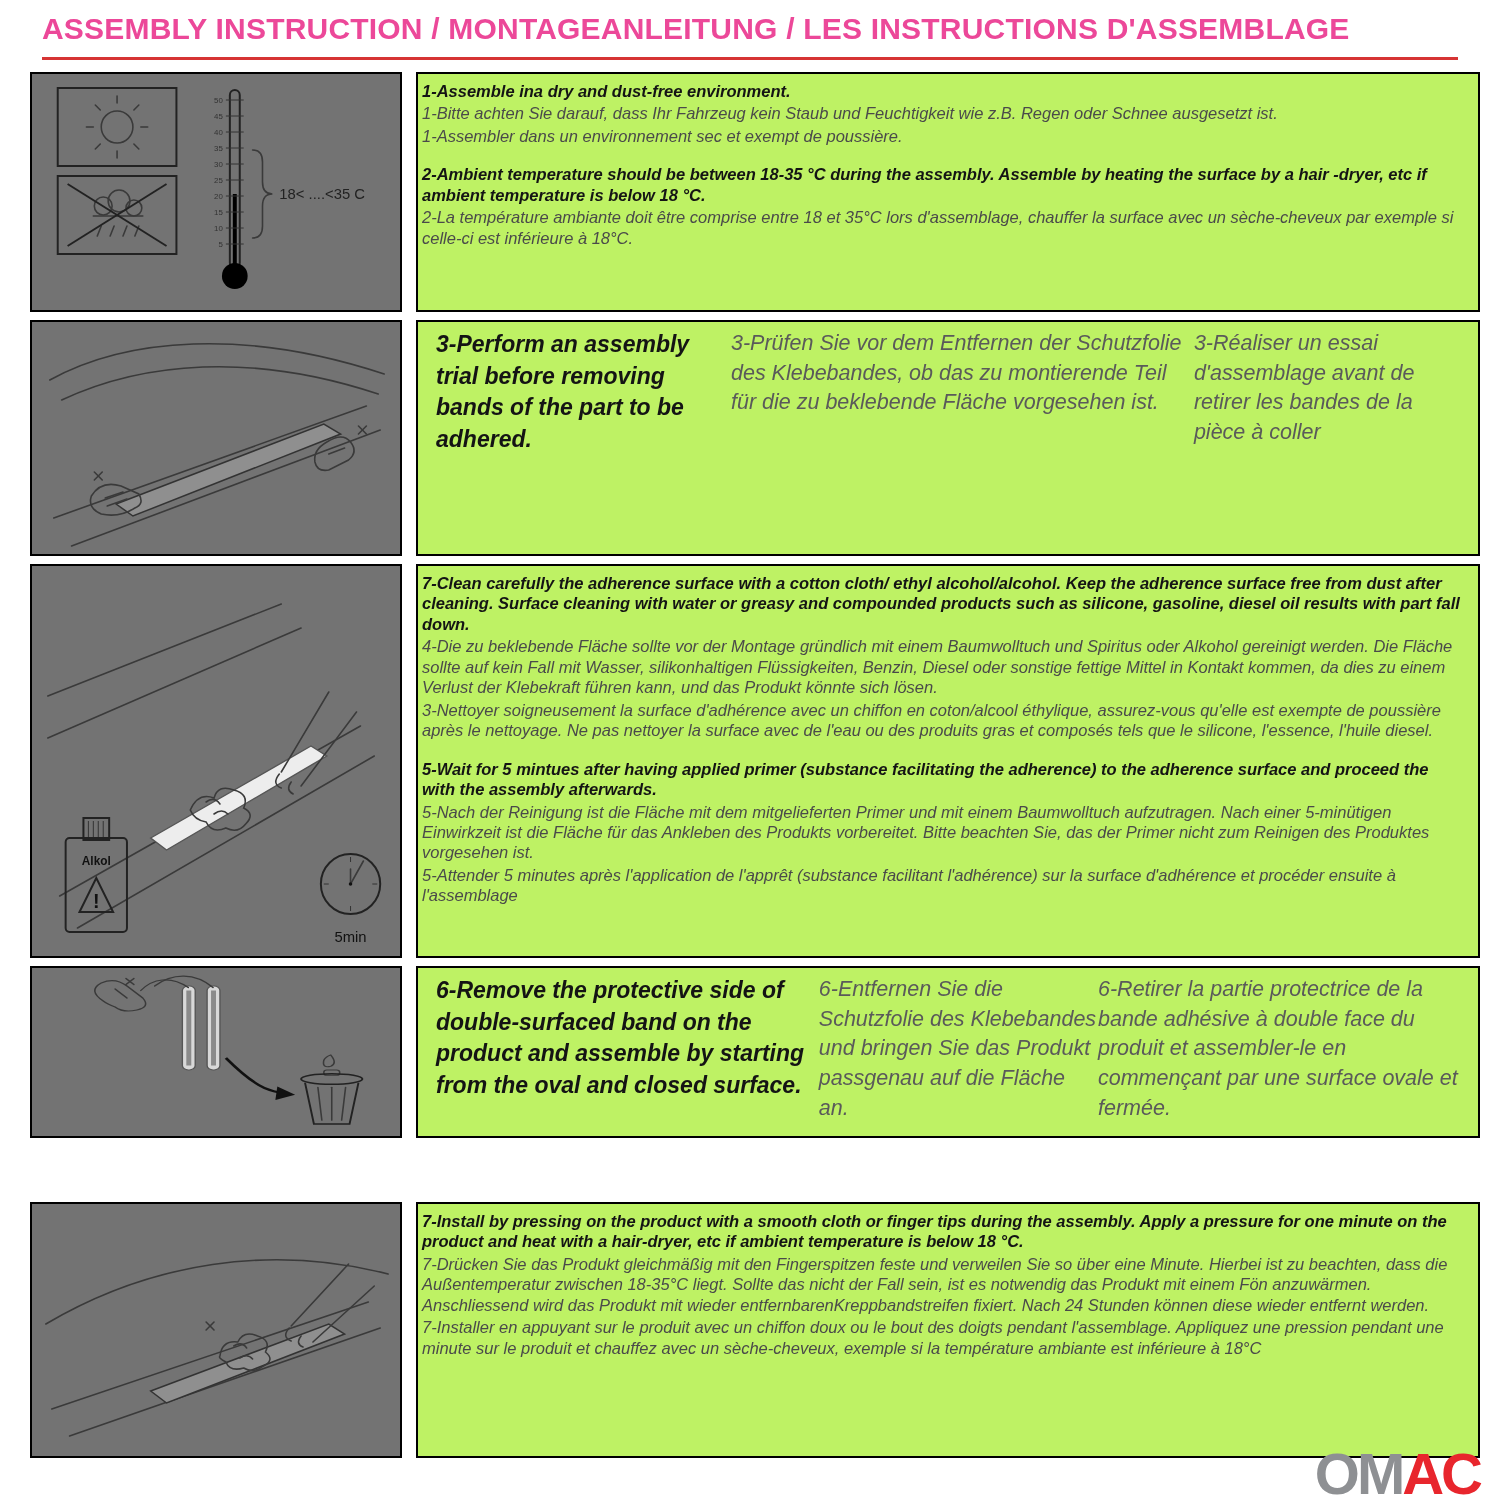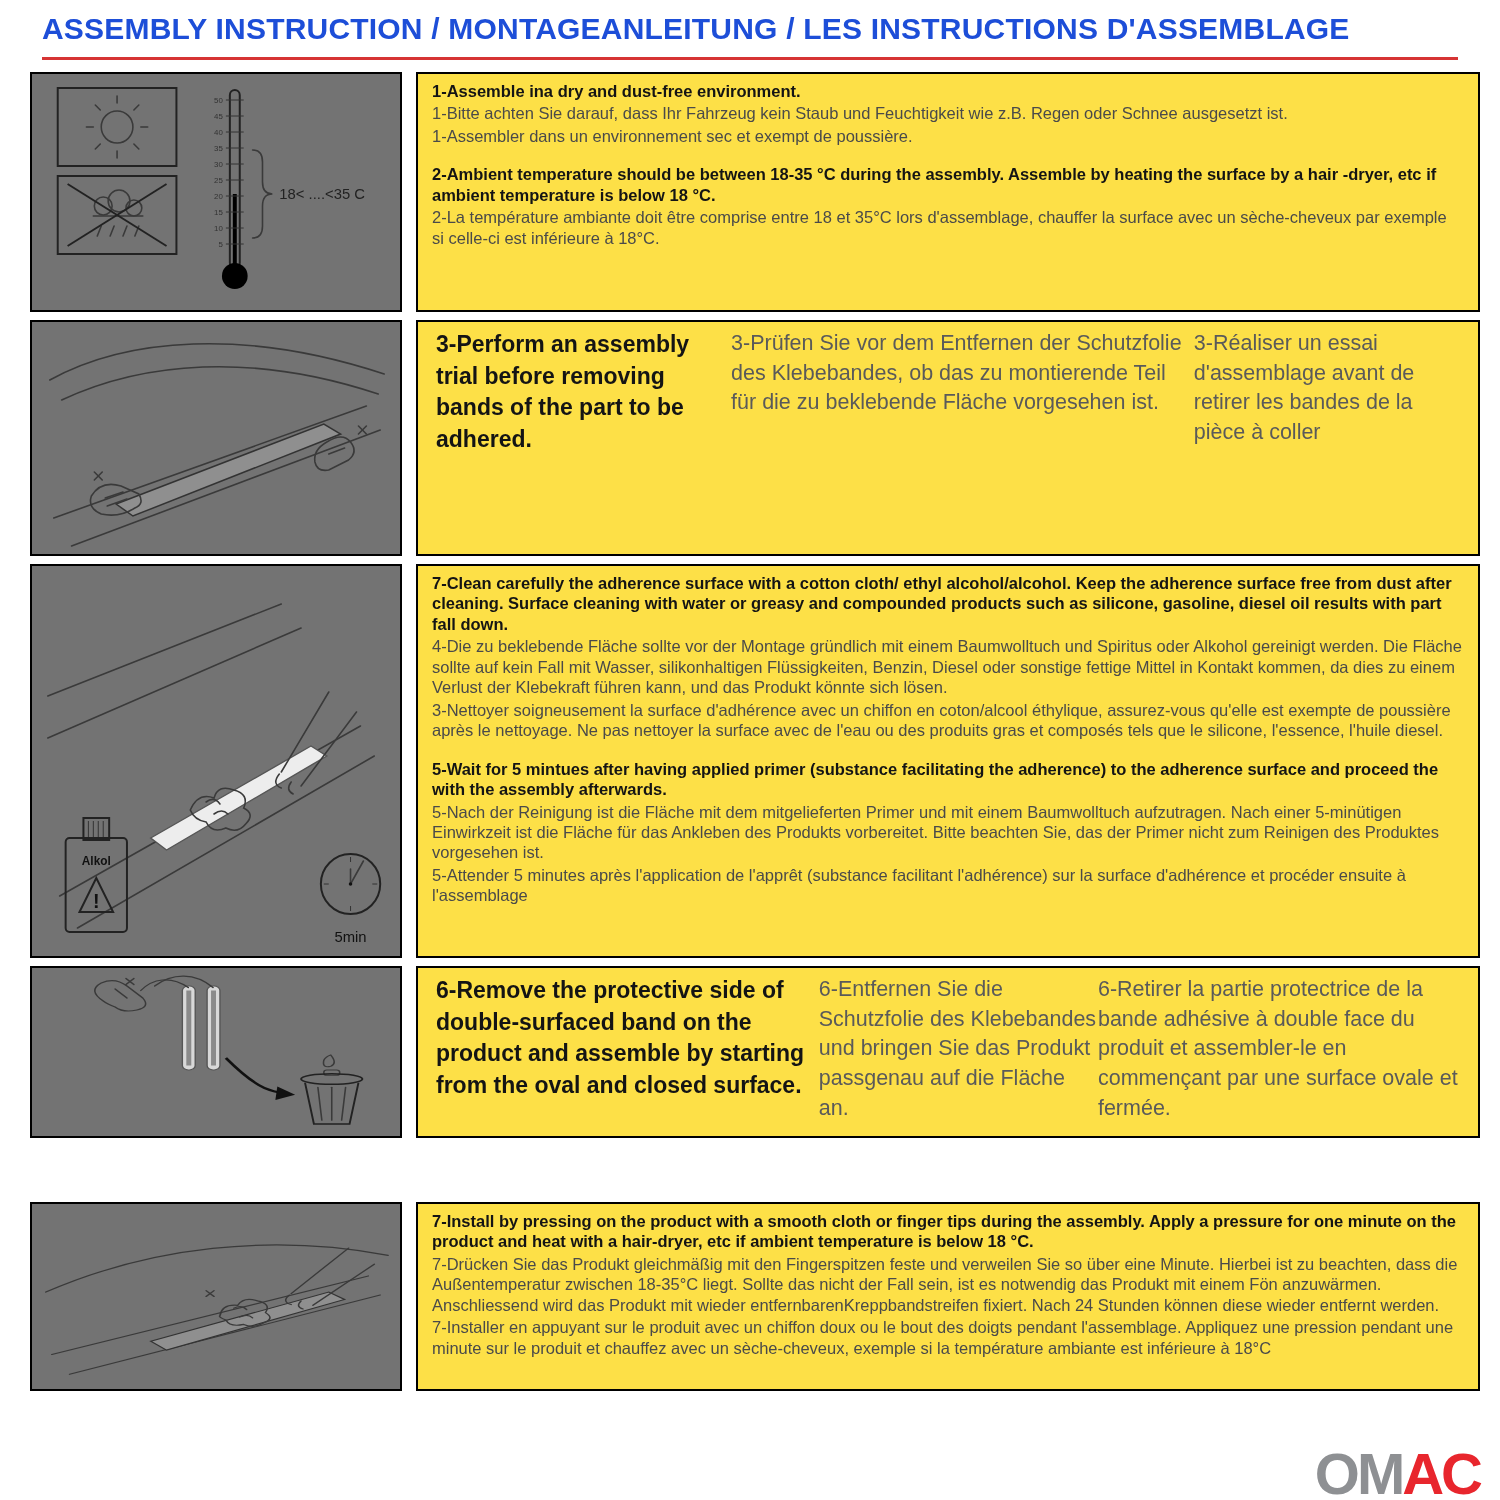--- a/index.html
+++ b/index.html
@@ -6,35 +6,35 @@
   html, body { margin: 0; padding: 0; }
   body {
     width: 1500px; height: 1500px; position: relative;
     background: #ffffff; color: #222;
     font-family: "Liberation Sans", "DejaVu Sans", sans-serif;
     overflow: hidden;
   }
   .title {
     position: absolute; top: 12px; left: 42px;
     font-size: 30px; font-weight: 800; letter-spacing: 0.2px;
-    color: #1d4ed8; white-space: nowrap;
+    color: #ec4899; white-space: nowrap;
   }
   .rule { position: absolute; top: 57px; left: 42px; width: 1416px; height: 3px; background: #d63434; }
 
   .row { position: absolute; left: 30px; width: 1450px; display: flex; gap: 14px; }
   .r1 { top: 72px;   height: 240px; }
   .r2 { top: 320px;  height: 236px; }
   .r3 { top: 564px;  height: 394px; }
   .r4 { top: 966px;  height: 172px; }
-  .r5 { top: 1202px; height: 189px; }
+  .r5 { top: 1202px; height: 256px; }
 
   .illus { flex: 0 0 372px; width: 372px; border: 2px solid #000; background: #737373; overflow: hidden; }
   .illus svg { width: 100%; height: 100%; display: block; }
 
-  .textbox { flex: 1; border: 2px solid #000; background: #fde047; padding: 7px 16px 6px 14px; overflow: hidden; }
+  .textbox { flex: 1; border: 2px solid #000; background: #bef264; padding: 7px 16px 6px 4px; overflow: hidden; font-style: italic; }
   .textbox p { margin: 0 0 2px 0; }
   .sm { font-size: 16.5px; line-height: 1.24; color: #4a4a4a; }
   .lg { font-size: 21.5px; line-height: 1.38; color: #5a5a5a;
         display: flex; flex-direction: row; justify-content: center; padding-left: 18px; }
   .lg p { margin: 0 0 5px 0; }
   .b { font-weight: 700; color: #141414; }
   .lg .b { font-size: 23px; }
   .gap { margin-top: 18px !important; }
 
   .logo { position: absolute; right: 20px; bottom: 0px; font-size: 58px; font-weight: 900;

